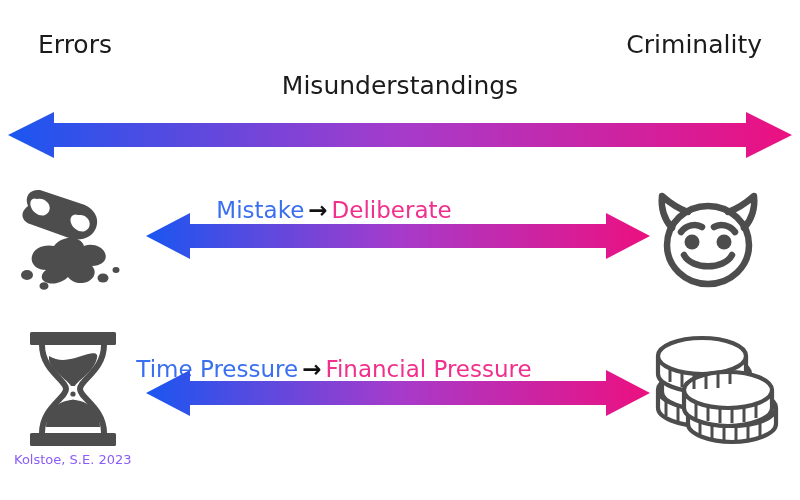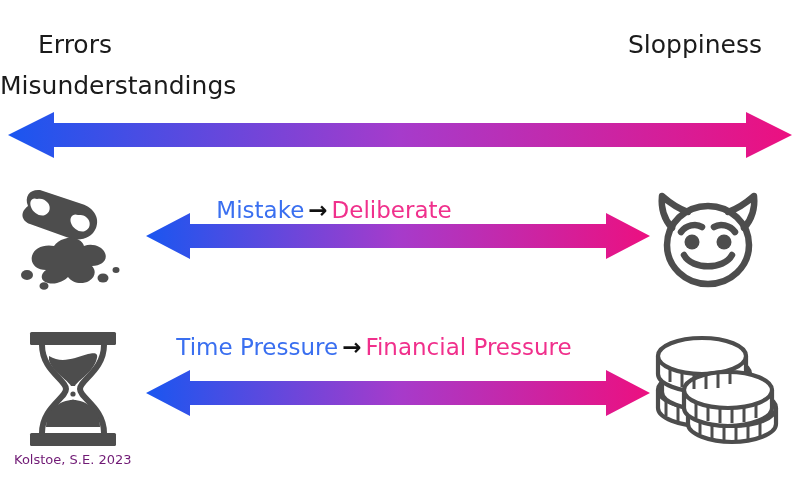--- a/index.html
+++ b/index.html
@@ -37,21 +37,20 @@
   .word-row-1 {
     top: 32px;
     padding: 0 38px;
     box-sizing: border-box;
     justify-content: space-between;
   }
   .word-row-2 {
     top: 73px;
     justify-content: center;
     gap: 14px;
-    flex-direction: column;
   }
   .word {
     font-weight: 400;
   }
 
   
   .arrow {
     position: absolute;
     height: 46px;
   }
@@ -69,21 +68,21 @@
   .caption {
     position: absolute;
     width: 668px;
     left: 0;
     text-align: center;
     font-size: 23px;
     line-height: 1;
     white-space: nowrap;
   }
   .caption-mistake { top: 199px; }
-  .caption-pressure { top: 336px; margin-left: 40px; }
+  .caption-pressure { top: 358px; }
   .cap-left  { color: #3a6ff0; }
   .cap-arrow { color: #111111; font-weight: 700; padding: 0 4px; }
   .cap-right { color: #f0308c; }
 
   
   .icon-box {
     position: absolute;
   }
   .icon-box svg {
     display: block;
@@ -94,42 +93,42 @@
   .icon-devil     { left: 648px; top: 182px; width: 120px; height: 108px; }
   .icon-hourglass { left: 18px;  top: 328px; width: 110px; height: 122px; }
   .icon-coins     { left: 648px; top: 332px; width: 132px; height: 118px; }
 
   
   .credit {
     position: absolute;
     left: 14px;
     top: 452px;
     font-size: 13px;
-    color: #701a75;
+    color: #8b5cf6;
     white-space: nowrap;
   }
 </style>
 </head>
 <body>
 
 <div class="stage">
 
   <svg width="0" height="0" style="position:absolute" aria-hidden="true">
     <defs>
       <linearGradient id="grad-bp" x1="0" y1="0" x2="1" y2="0">
         <stop offset="0%" stop-color="#1a56f0"></stop>
         <stop offset="50%" stop-color="#a63bcb"></stop>
         <stop offset="100%" stop-color="#ec1080"></stop>
       </linearGradient>
     </defs>
   </svg>
 
   <div class="word-row word-row-1">
     <span class="word">Errors</span>
-    <span class="word">Sloppiness</span>
+    <span class="word">Criminality</span>
   </div>
 
   <div class="word-row word-row-2">
     <span class="word">Misunderstandings</span>
   </div>
 
   <div class="arrow arrow-top">
     <svg viewBox="0 0 784 46" preserveAspectRatio="none">
       <polygon points="0,23 46,0 46,11 738,11 738,0 784,23 738,46 738,35 46,35 46,46" fill="url(#grad-bp)"></polygon>
     </svg>

